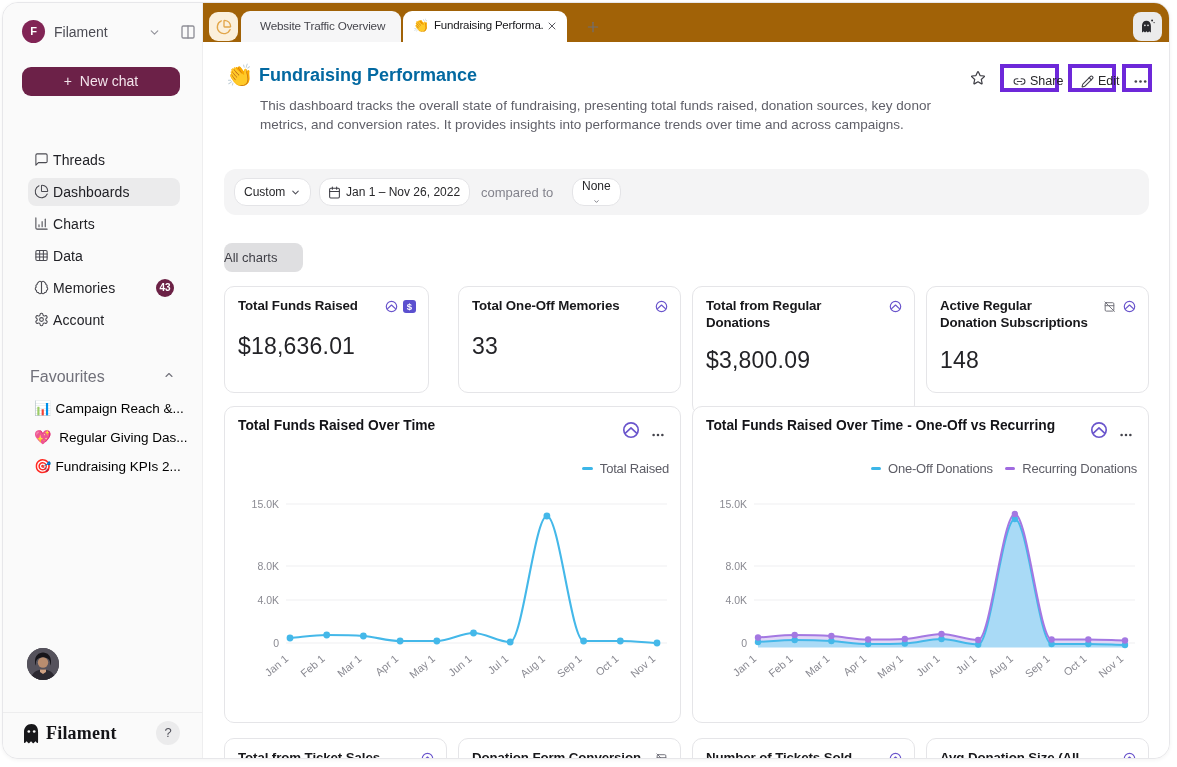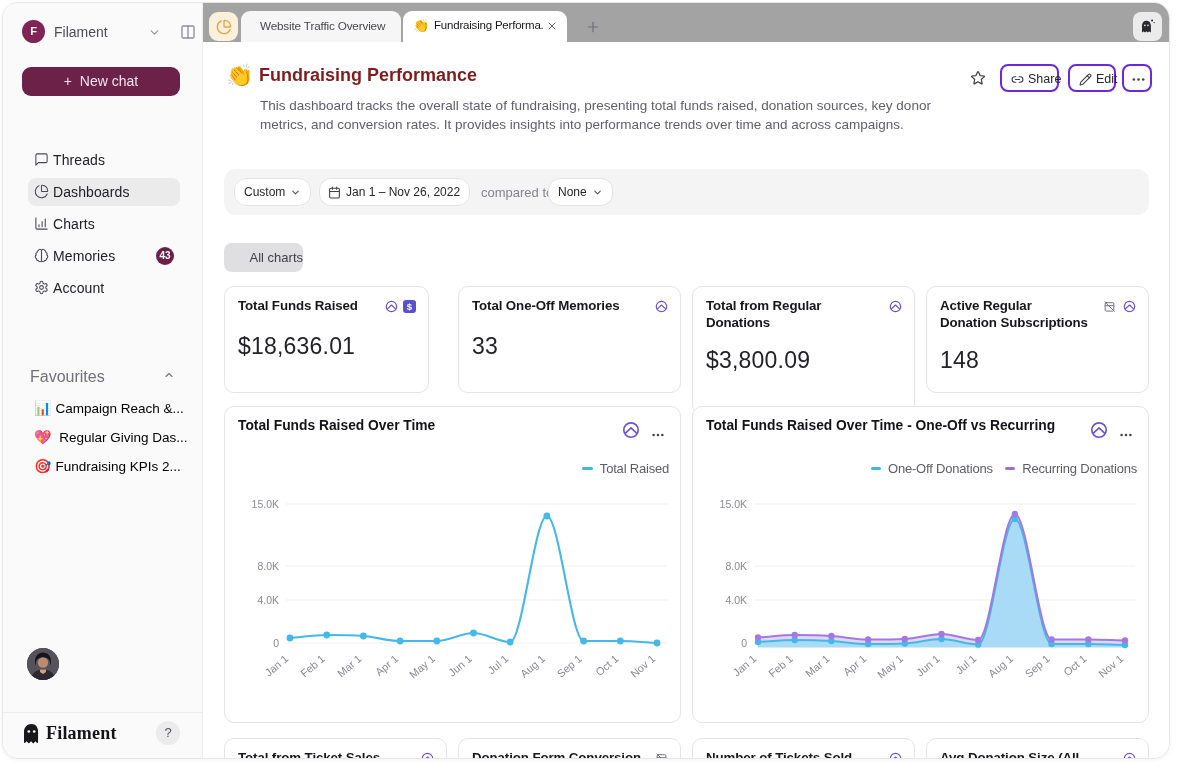--- a/index.html
+++ b/index.html
@@ -21,39 +21,39 @@
 .fav-label { position:absolute; left:27px; top:365px; font-size:16px; color:#71717a; }
 .fav-chev { position:absolute; left:160px; top:366px; width:12px; height:12px; color:#71717a; }
 .fav-item { position:absolute; left:31px; width:160px; height:18px; font-size:13.5px; color:#000000; font-weight:500; }
 .fav-item .fem { margin-right:4px; font-size:14px; }
 .avatar { position:absolute; left:24px; top:645px; width:32px; height:32px; border-radius:50%; background:#4a4a52; overflow:hidden; }
 .sb-divider { position:absolute; left:0px; top:709px; width:200px; height:1px; background:#ededee; }
 .foot-logo { position:absolute; left:19px; top:719px; width:160px; height:24px; }
 .foot-name { position:absolute; left:24px; top:1px; font-family:"Liberation Serif", serif; font-size:18px; font-weight:700; color:#141417; letter-spacing:0.2px; }
 .help { position:absolute; left:153px; top:718px; width:24px; height:24px; border-radius:50%; background:#ebebec; color:#52525b; font-size:13px; text-align:center; line-height:24px; }
 
-.strip { position:absolute; left:200px; top:0; right:0; height:39px; background:#a3a3a3; }
+.strip { position:absolute; left:200px; top:0; right:0; height:39px; background:#a16207; }
 .ambtn { position:absolute; left:6px; top:9px; width:29px; height:29px; border-radius:9px; background:#fbf0dc; }
 .tab { position:absolute; top:8px; height:31px; border-radius:9px 9px 0 0; font-size:12.5px; color:#3f3f46; }
 .tab1 { left:38px; width:160px; background:#f6f6f7; }
 .tab2 { left:200px; width:164px; background:#fff; color:#18181b; }
 .plus { position:absolute; left:382px; top:16px; width:16px; height:16px; color:#6f6f76; }
 .ghostbtn { position:absolute; right:7px; top:9px; width:29px; height:29px; border-radius:8px; background:#ebebeb; }
 
 .content { position:absolute; left:200px; top:39px; right:0; bottom:0; background:#fff; }
 .emoji-clap { position:absolute; left:23px; top:21px; font-size:22px; }
-h1.title { position:absolute; left:56px; top:23px; font-size:18px; font-weight:700; color:#7f1d1d; letter-spacing:0px; }
+h1.title { position:absolute; left:56px; top:23px; font-size:18px; font-weight:700; color:#0369a1; letter-spacing:0px; }
 .desc { position:absolute; left:57px; top:55px; width:680px; font-size:13.5px; color:#5f5f68; line-height:18.5px; }
-.hbtn { position:absolute; top:22px; height:28px; border:2px solid #6d28d9; border-radius:8px; background:#fff; font-size:12.5px; color:#27272a; font-weight:500; }
+.hbtn { position:absolute; top:22px; height:28px; border:4px solid #6d28d9; border-radius:0; background:#fff; font-size:12.5px; color:#27272a; font-weight:500; }
 .star { position:absolute; left:767px; top:28px; width:16px; height:16px; color:#3f3f46; }
 
 .filterbar { position:absolute; left:21px; top:127px; width:925px; height:46px; background:#f4f4f5; border-radius:12px; }
 .fbtn { position:absolute; top:9px; height:28px; background:#fff; border:1px solid #e4e4e7; border-radius:12px; font-size:12.5px; color:#27272a; font-weight:500; display:flex; align-items:center; padding:0 9px; gap:5px; font-size:12px; white-space:nowrap; }
 .cmp { position:absolute; left:257px; top:16px; font-size:13px; color:#83838c; }
-.allcharts { position:absolute; left:21px; top:201px; width:79px; height:29px; background:#dfdfe1; border-radius:8px; font-size:13px; color:#3f3f46; text-align:right; line-height:29px; }
+.allcharts { position:absolute; left:21px; top:201px; width:79px; height:29px; background:#dfdfe1; border-radius:8px; font-size:13px; color:#3f3f46; text-align:left; line-height:29px; }
 
 .card { position:absolute; background:#fff; border:1px solid #e5e5e8; border-radius:10px; }
 .kpi-title { position:absolute; left:13px; top:11px; font-size:13.3px; font-weight:600; color:#18181b; line-height:16.5px; letter-spacing:-0.1px; }
 .kpi-val { position:absolute; left:13px; font-size:23px; font-weight:500; color:#232327; letter-spacing:0.2px; }
 .chart-title { position:absolute; left:13px; top:11px; font-size:13.8px; font-weight:600; color:#141418; }
 .cicn { position:absolute; width:18px; height:18px; }
 .kicn { position:absolute; width:13px; height:13px; }
 .legend { position:absolute; font-size:13px; color:#5d5d66; letter-spacing:-0.2px; }
 .ldash { display:inline-block; width:10.5px; height:3.5px; border-radius:2px; vertical-align:3px; margin-right:7px; }
 </style>
@@ -91,20 +91,30 @@
         <svg class="nic" viewBox="0 0 24 24" fill="none" stroke="currentColor" stroke-width="1.7" stroke-linecap="round" stroke-linejoin="round">
             <path d="M3 3v16a2 2 0 0 0 2 2h16"></path>
             <path d="M13 17V9"></path>
             <path d="M18 17V5"></path>
             <path d="M8 17v-3"></path>
           </svg>
         <div class="nlb">Charts</div>
       </div>
       <div class="nav-item">
         <svg class="nic" viewBox="0 0 24 24" fill="none" stroke="currentColor" stroke-width="1.7" stroke-linecap="round" stroke-linejoin="round">
+            <rect x="3" y="4" width="18" height="16" rx="2"></rect>
+            <path d="M3 9.5h18"></path>
+            <path d="M3 14.5h18"></path>
+            <path d="M9 4v16"></path>
+            <path d="M15 4v16"></path>
+          </svg>
+        <div class="nlb">Data</div>
+      </div>
+      <div class="nav-item">
+        <svg class="nic" viewBox="0 0 24 24" fill="none" stroke="currentColor" stroke-width="1.7" stroke-linecap="round" stroke-linejoin="round">
             <path d="M9.5 2A2.5 2.5 0 0 1 12 4.5v15a2.5 2.5 0 0 1-4.96.44 2.5 2.5 0 0 1-2.96-3.08 3 3 0 0 1-.34-5.58 2.5 2.5 0 0 1 1.32-4.24 2.5 2.5 0 0 1 1.98-3A2.5 2.5 0 0 1 9.5 2Z"></path>
             <path d="M14.5 2A2.5 2.5 0 0 0 12 4.5v15a2.5 2.5 0 0 0 4.96.44 2.5 2.5 0 0 0 2.96-3.08 3 3 0 0 0 .34-5.58 2.5 2.5 0 0 0-1.32-4.24 2.5 2.5 0 0 0-1.98-3A2.5 2.5 0 0 0 14.5 2Z"></path>
           </svg>
         <div class="nlb">Memories</div>
         <div class="badge43">43</div>
       </div>
       <div class="nav-item">
         <svg class="nic" viewBox="0 0 24 24" fill="none" stroke="currentColor" stroke-width="1.7" stroke-linecap="round" stroke-linejoin="round">
             <path d="M12.22 2h-.44a2 2 0 0 0-2 2v.18a2 2 0 0 1-1 1.73l-.43.25a2 2 0 0 1-2 0l-.15-.08a2 2 0 0 0-2.73.73l-.22.38a2 2 0 0 0 .73 2.73l.15.1a2 2 0 0 1 1 1.72v.51a2 2 0 0 1-1 1.74l-.15.09a2 2 0 0 0-.73 2.73l.22.38a2 2 0 0 0 2.73.73l.15-.08a2 2 0 0 1 2 0l.43.25a2 2 0 0 1 1 1.73V20a2 2 0 0 0 2 2h.44a2 2 0 0 0 2-2v-.18a2 2 0 0 1 1-1.73l.43-.25a2 2 0 0 1 2 0l.15.08a2 2 0 0 0 2.73-.73l.22-.39a2 2 0 0 0-.73-2.73l-.15-.08a2 2 0 0 1-1-1.74v-.5a2 2 0 0 1 1-1.74l.15-.09a2 2 0 0 0 .73-2.73l-.22-.38a2 2 0 0 0-2.73-.73l-.15.08a2 2 0 0 1-2 0l-.43-.25a2 2 0 0 1-1-1.73V4a2 2 0 0 0-2-2z"></path>
             <circle cx="12" cy="12" r="3"></circle>
@@ -210,21 +220,21 @@
       <div class="fbtn" style="left:95px;padding-left:8px;">
           <svg style="color:#3f3f46" width="13" height="13" viewBox="0 0 24 24" fill="none" stroke="currentColor" stroke-width="2" stroke-linecap="round" stroke-linejoin="round">
             <path d="M8 2v4"></path>
             <path d="M16 2v4"></path>
             <rect width="18" height="18" x="3" y="4" rx="2"></rect>
             <path d="M3 10h18"></path>
           </svg>
           <span>Jan 1 – Nov 26, 2022</span>
         </div>
       <div class="cmp">compared to</div>
-      <div class="fbtn" style="left:324px;">
+      <div class="fbtn" style="left:348px;flex-direction:column;">
           <span>None</span>
           <svg style="color:#52525b" width="11" height="11" viewBox="0 0 24 24" fill="none" stroke="currentColor" stroke-width="2.4" stroke-linecap="round" stroke-linejoin="round">
             <path d="m6 9 6 6 6-6"></path>
           </svg>
         </div>
     </div>
     <div class="allcharts">All charts</div>
 
     <div class="card" style="left:21px;top:244px;width:205px;height:107px;">
       <div class="kpi-title">Total Funds Raised</div>

